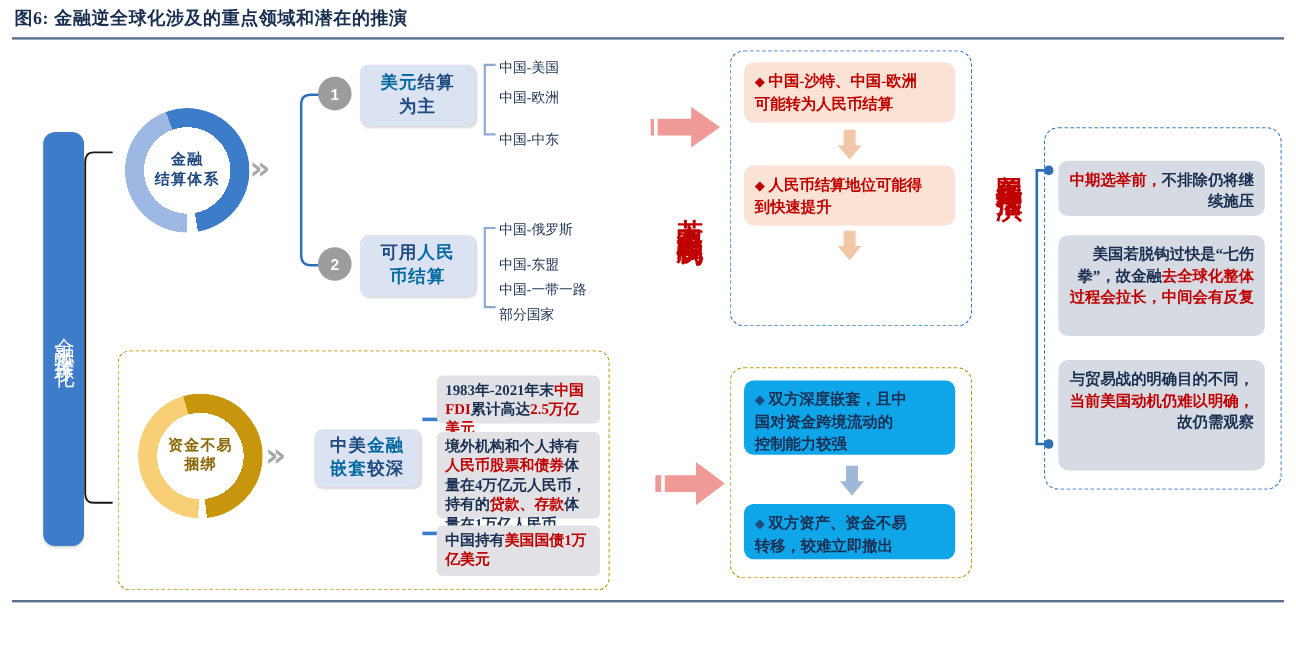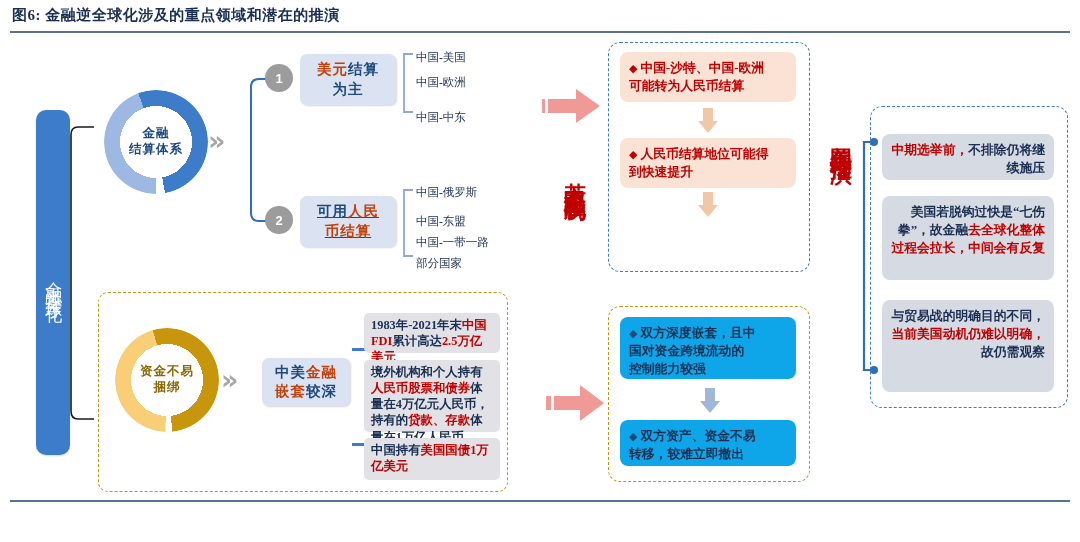--- a/index.html
+++ b/index.html
@@ -83,21 +83,21 @@
   }
 
   
   .keybox{
     position:absolute;background:#dbe3f3;border-radius:7px;
     display:flex;flex-direction:column;align-items:center;justify-content:center;
     font-size:14.5px;line-height:1.32;font-weight:bold;letter-spacing:1px;
     box-shadow:1px 1px 2px rgba(0,0,0,.16);
     color:#1f4a80;text-align:center;
   }
-  .keybox .r{color:#c2410c;}
+  .keybox .r{color:#0369a1;}
   .keybox .b{color:#1f4a80;}
 
   
   .smalltext{position:absolute;font-size:11.5px;color:#1a2f52;line-height:1.0;white-space:nowrap;}
 
   
   #gold-region{
     position:absolute;left:98px;top:292px;width:408px;height:198px;
     border:1.6px dashed #c8960c;border-radius:10px;
   }
@@ -179,21 +179,21 @@
     <div class="b">为主</div>
   </div>
   <svg style="position:absolute;left:400px;top:52px;width:14px;height:62px;" viewBox="0 0 14 62">
     <path d="M13 2 L4 2 L4 60 L13 60" fill="none" stroke="#8fa8cf" stroke-width="1.8"></path>
   </svg>
   <div class="smalltext" style="left:416px;top:52px;">中国-美国</div>
   <div class="smalltext" style="left:416px;top:77px;">中国-欧洲</div>
   <div class="smalltext" style="left:416px;top:102px;margin-top:10px;">中国-中东</div>
 
   <div class="numcircle" style="left:265px;top:206px;">2</div>
-  <div class="keybox" style="left:300px;top:196px;width:96px;height:51px;text-decoration:underline;">
+  <div class="keybox" style="left:300px;top:196px;width:96px;height:51px;">
     <div>
       <span class="b">可用</span><span class="r">人民</span>
     </div>
     <div class="r">币结算</div>
   </div>
   <svg style="position:absolute;left:400px;top:188px;width:14px;height:70px;" viewBox="0 0 14 70">
     <path d="M13 2 L4 2 L4 68 L13 68" fill="none" stroke="#8fa8cf" stroke-width="1.8"></path>
   </svg>
   <div class="smalltext" style="left:416px;top:187px;">中国-俄罗斯</div>
   <div class="smalltext" style="left:416px;top:216px;text-align:right;">中国-东盟</div>

